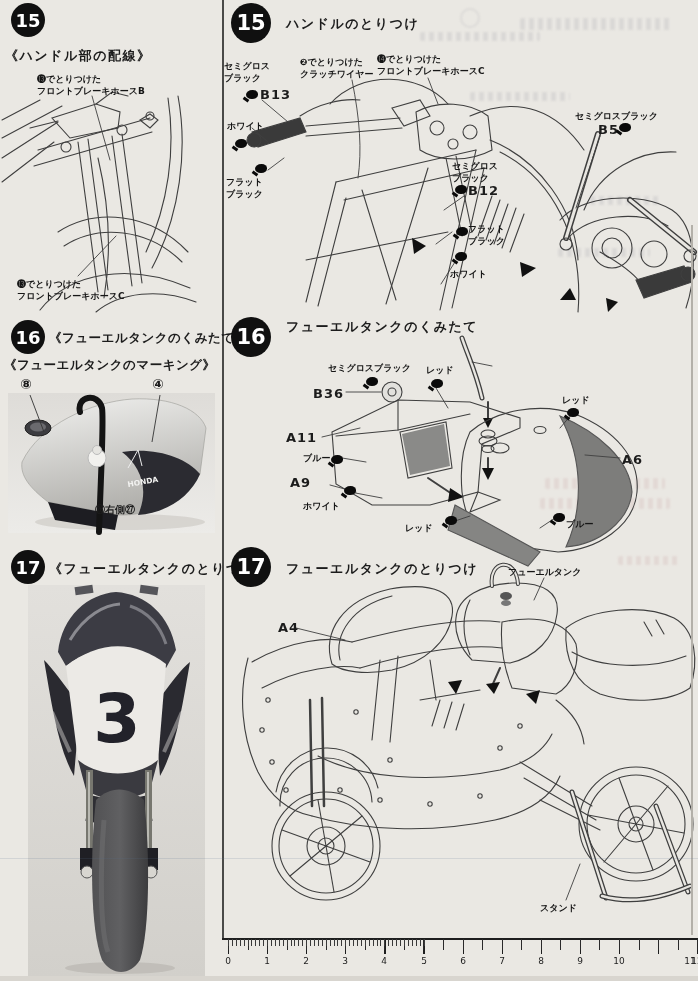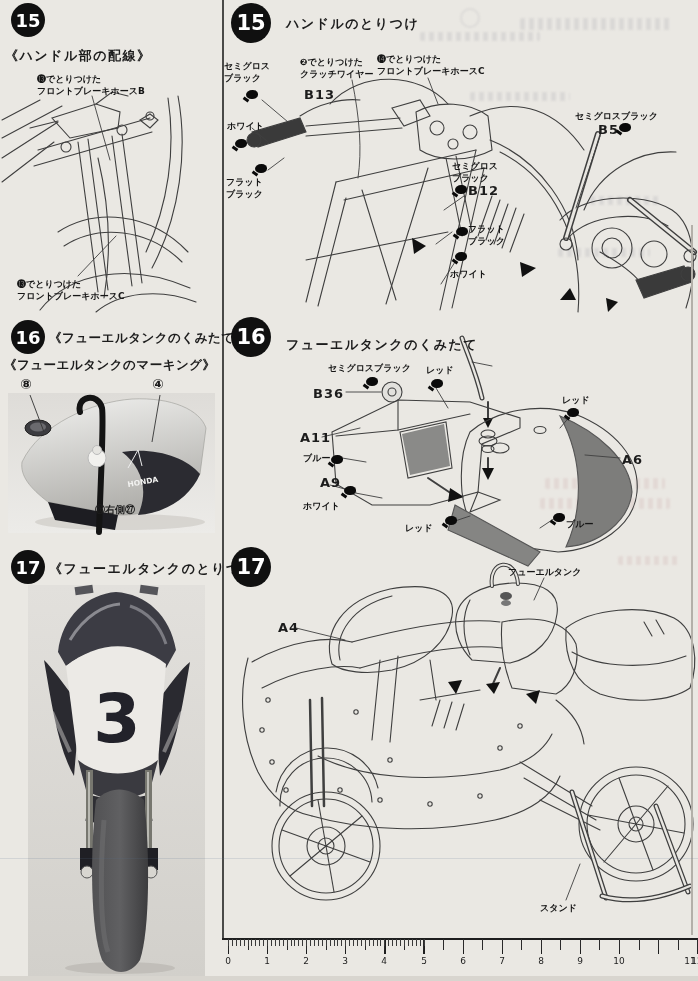--- a/index.html
+++ b/index.html
@@ -374,21 +374,21 @@
   </div>
   <div class="lbl" style="left:377px;top:53px;">
     <div>⓮でとりつけた</div>
     <div>フロントブレーキホースC</div>
   </div>
   <div class="lbl" style="left:224px;top:60px;">
     <div>セミグロス</div>
     <div>ブラック</div>
   </div>
   <div class="dab" style="left:246px;top:90px;"></div>
-  <div class="code" style="left:260px;top:87px;margin-left:44px;">B13</div>
+  <div class="code" style="left:260px;top:87px;">B13</div>
   <div class="lbl" style="left:227px;top:120px;">ホワイト</div>
   <div class="dab" style="left:235px;top:139px;"></div>
   <div class="dab" style="left:255px;top:164px;"></div>
   <div class="lbl" style="left:226px;top:176px;">
     <div>フラット</div>
     <div>ブラック</div>
   </div>
   <div class="lbl" style="left:452px;top:160px;">
     <div>セミグロス</div>
     <div>ブラック</div>
@@ -411,48 +411,49 @@
     </div>
   <div class="h1 tight" style="left:49px;top:330px;">《フューエルタンクのくみたて》</div>
   <div class="h1 tight" style="left:4px;top:357px;">《フューエルタンクのマーキング》</div>
   <div class="circn" style="left:20px;top:376px;">⑧</div>
   <div class="circn" style="left:152px;top:376px;">④</div>
   <div class="cap" style="left:95px;top:503px;">㉖右側㉗</div>
 
   <div class="badge lg" style="left:231px;top:317px;">
       <span>16</span>
     </div>
-  <div class="h1" style="left:286px;top:336px;">フューエルタンクのくみたて</div>
+  <div class="h1" style="left:286px;top:318px;">フューエルタンクのくみたて</div>
   <div class="lbl" style="left:328px;top:362px;">セミグロスブラック</div>
   <div class="dab" style="left:366px;top:377px;"></div>
   <div class="code" style="left:313px;top:386px;">B36</div>
   <div class="lbl" style="left:426px;top:364px;">レッド</div>
   <div class="dab" style="left:431px;top:379px;"></div>
   <div class="lbl" style="left:562px;top:394px;">レッド</div>
   <div class="dab" style="left:567px;top:408px;"></div>
   <div class="code" style="left:622px;top:452px;">A6</div>
   <div class="lbl" style="left:566px;top:518px;">ブルー</div>
   <div class="dab" style="left:553px;top:513px;"></div>
-  <div class="code" style="left:300px;top:430px;">A11</div>
+  <div class="code" style="left:286px;top:430px;">A11</div>
   <div class="lbl" style="left:303px;top:452px;">ブルー</div>
   <div class="dab" style="left:331px;top:455px;"></div>
-  <div class="code" style="left:320px;top:475px;">A9</div>
+  <div class="code" style="left:290px;top:475px;">A9</div>
   <div class="dab" style="left:344px;top:486px;"></div>
   <div class="lbl" style="left:303px;top:500px;">ホワイト</div>
   <div class="lbl" style="left:405px;top:522px;">レッド</div>
   <div class="dab" style="left:445px;top:516px;"></div>
 
   <div class="badge sm" style="left:11px;top:550px;">
       <span>17</span>
     </div>
   <div class="h1" style="left:49px;top:560px;">《フューエルタンクのとりつけ》</div>
 
   <div class="badge lg" style="left:231px;top:547px;">
       <span>17</span>
     </div>
+  <div class="h1" style="left:286px;top:560px;">フューエルタンクのとりつけ</div>
   <div class="lbl" style="left:508px;top:566px;">フューエルタンク</div>
   <div class="code" style="left:278px;top:620px;">A4</div>
   <div class="lbl" style="left:540px;top:902px;">スタンド</div>
 
   <div class="ruler-line"></div>
   <div class="ticks cm"></div>
   <div class="ticks half"></div>
   <div class="ticks mm"></div>
   <div class="ruler-num" style="left:218px;">0</div>
   <div class="ruler-num" style="left:257px;">1</div>

